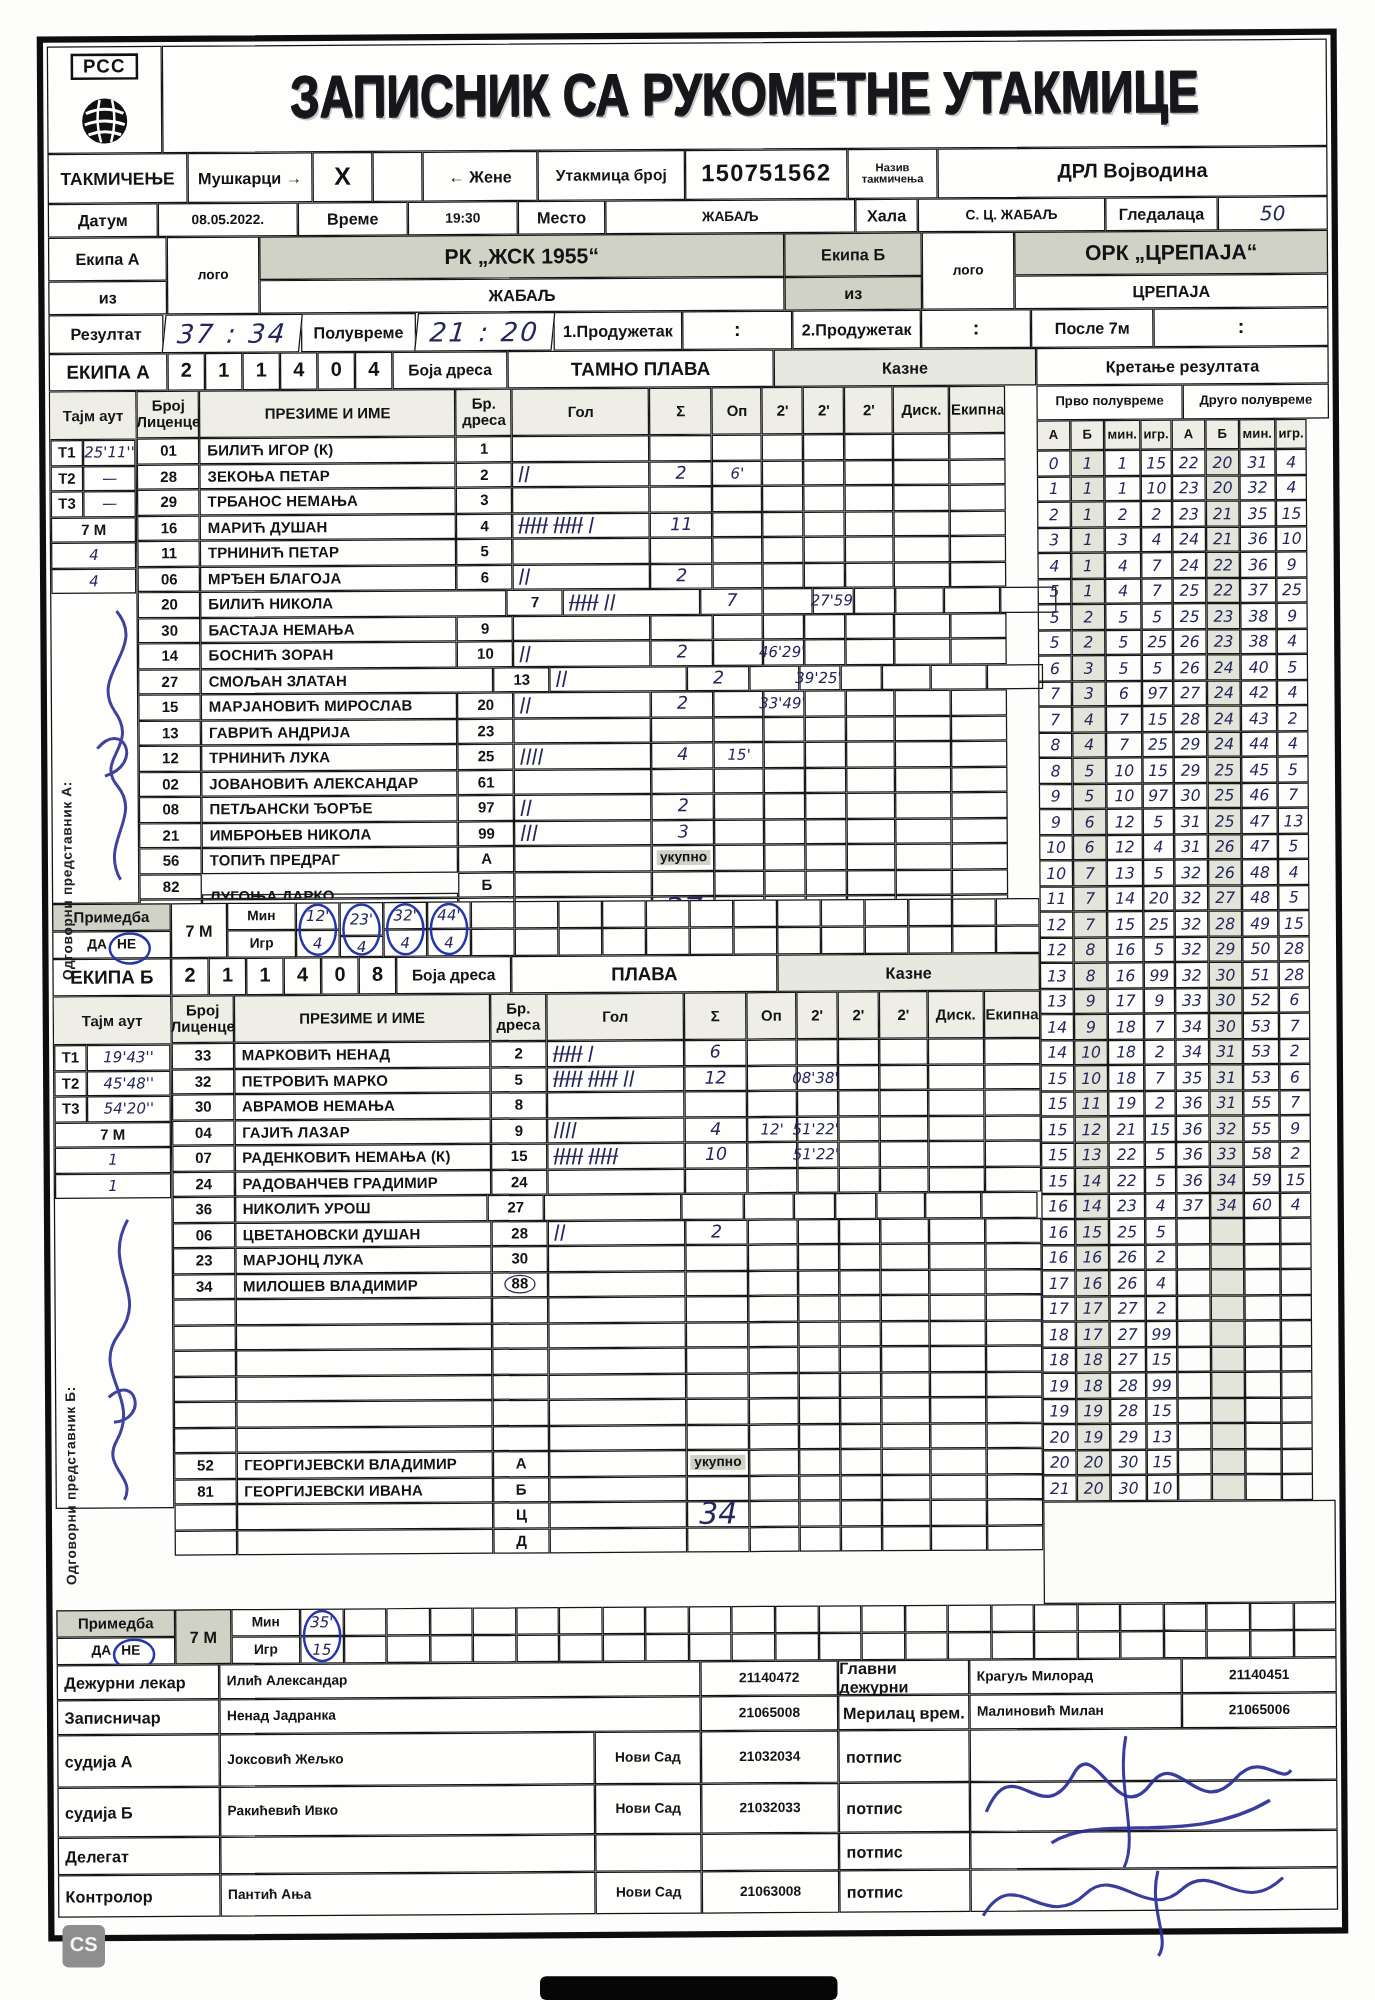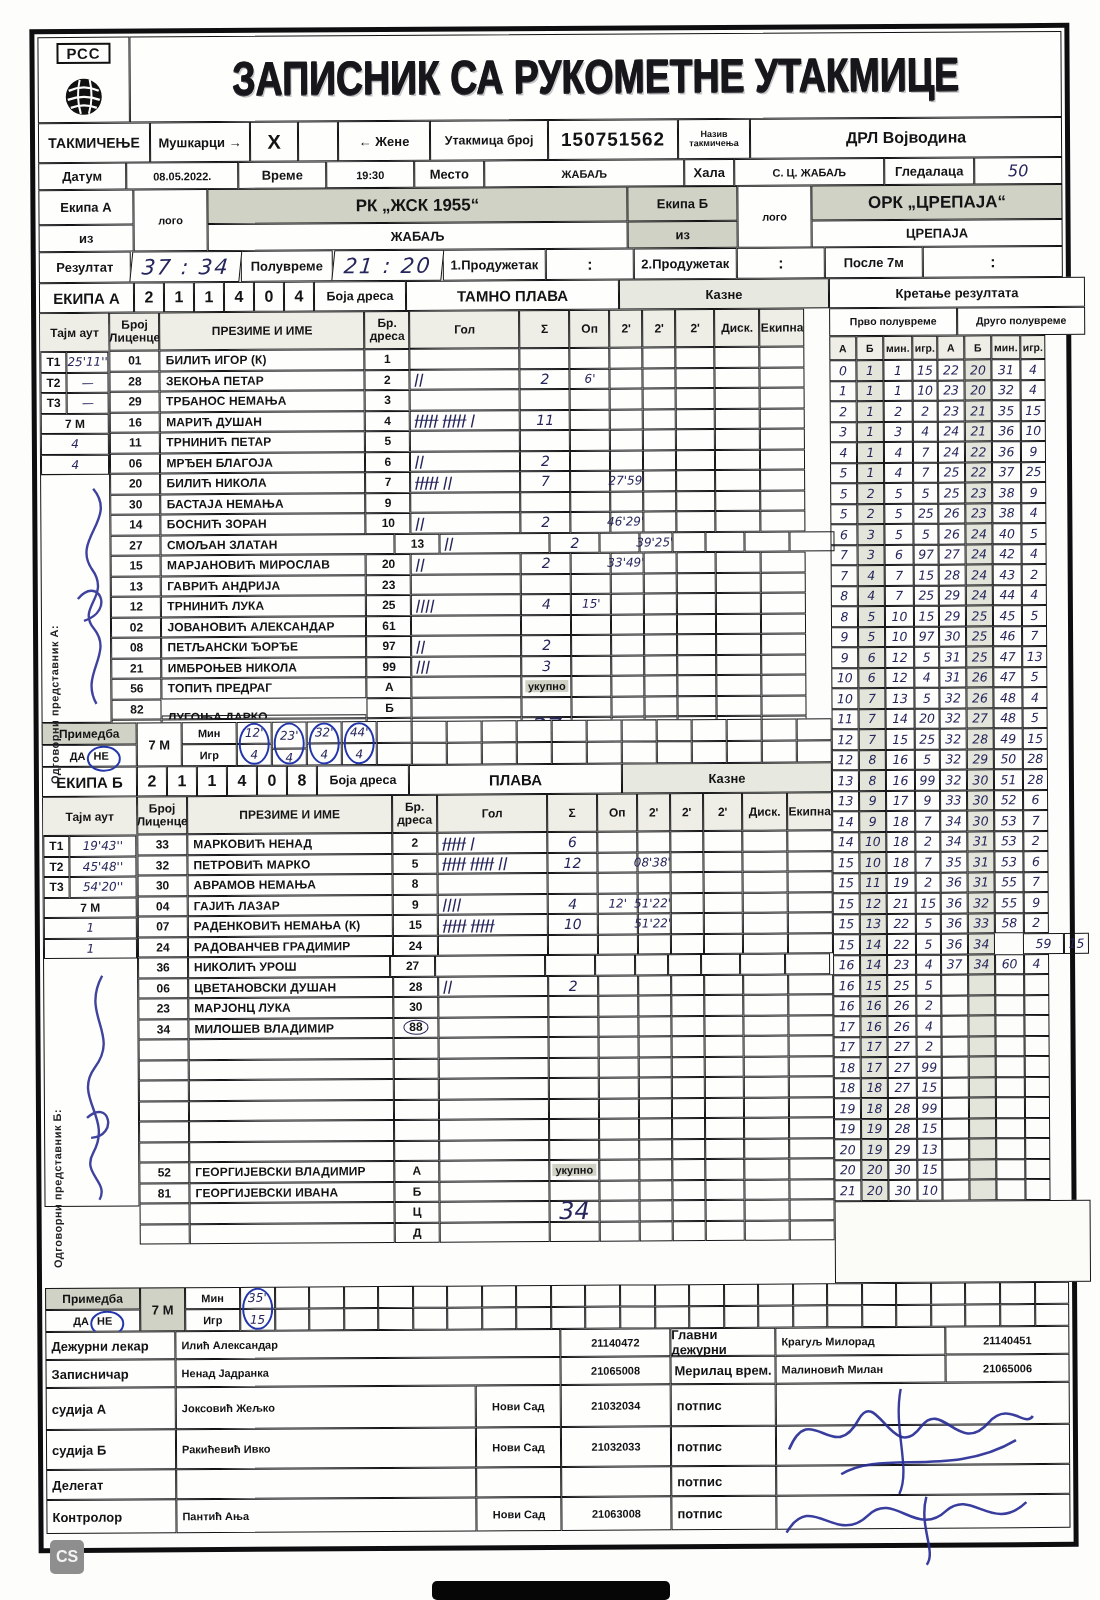--- a/index.html
+++ b/index.html
@@ -273,21 +273,21 @@
                   <div class="pc ink cen sum" style="width: 50px;">2</div>
                   <div class="pc ink cen sm" style="width: 40px;"></div>
                   <div class="pc ink cen sm" style="width: 33px;"></div>
                   <div class="pc ink cen sm" style="width: 33px;"></div>
                   <div class="pc ink cen sm" style="width: 39px;"></div>
                   <div class="pc" style="width: 45px;"></div>
                   <div class="pc" style="width: 45px;"></div>
                 </div>
                 <div class="prow">
                   <div class="pc bold cen" style="width: 50px;">20</div>
-                  <div class="pc bold nm" style="width: 205px;">БИЛИЋ НИКОЛА</div>
+                  <div class="pc bold nm" style="width: 245px;">БИЛИЋ НИКОЛА</div>
                   <div class="pc bold cen" style="width: 45px;">7</div>
                   <div class="pc tal ink" style="width: 110px;"><span class="tg t5">|||||</span>&nbsp;<span class="tg">||</span></div>
                   <div class="pc ink cen sum" style="width: 50px;">7</div>
                   <div class="pc ink cen sm" style="width: 40px;"></div>
                   <div class="pc ink cen sm" style="width: 33px;">27'59'</div>
                   <div class="pc ink cen sm" style="width: 33px;"></div>
                   <div class="pc ink cen sm" style="width: 39px;"></div>
                   <div class="pc" style="width: 45px;"></div>
                   <div class="pc" style="width: 45px;"></div>
                 </div>
@@ -1203,21 +1203,21 @@
               <div class="sc ink" style="width: 29px;">58</div>
               <div class="sc ink" style="width: 25px;">2</div>
             </div>
             <div class="prow" style="height: 20.5px;">
               <div class="sc ink" style="width: 27px;">15</div>
               <div class="sc ink bsh" style="width: 27px;">14</div>
               <div class="sc ink" style="width: 29px;">22</div>
               <div class="sc ink" style="width: 25px;">5</div>
               <div class="sc ink" style="width: 27px;">36</div>
               <div class="sc ink bsh" style="width: 27px;">34</div>
-              <div class="sc ink" style="width: 41px; margin-left: 28px;">59</div>
+              <div class="sc ink" style="width: 29px;">59</div>
               <div class="sc ink" style="width: 25px;">15</div>
             </div>
             <div class="prow" style="height: 20.5px;">
               <div class="sc ink" style="width: 27px;">16</div>
               <div class="sc ink bsh" style="width: 27px;">14</div>
               <div class="sc ink" style="width: 29px;">23</div>
               <div class="sc ink" style="width: 25px;">4</div>
               <div class="sc ink" style="width: 27px;">37</div>
               <div class="sc ink bsh" style="width: 27px;">34</div>
               <div class="sc ink" style="width: 29px;">60</div>

